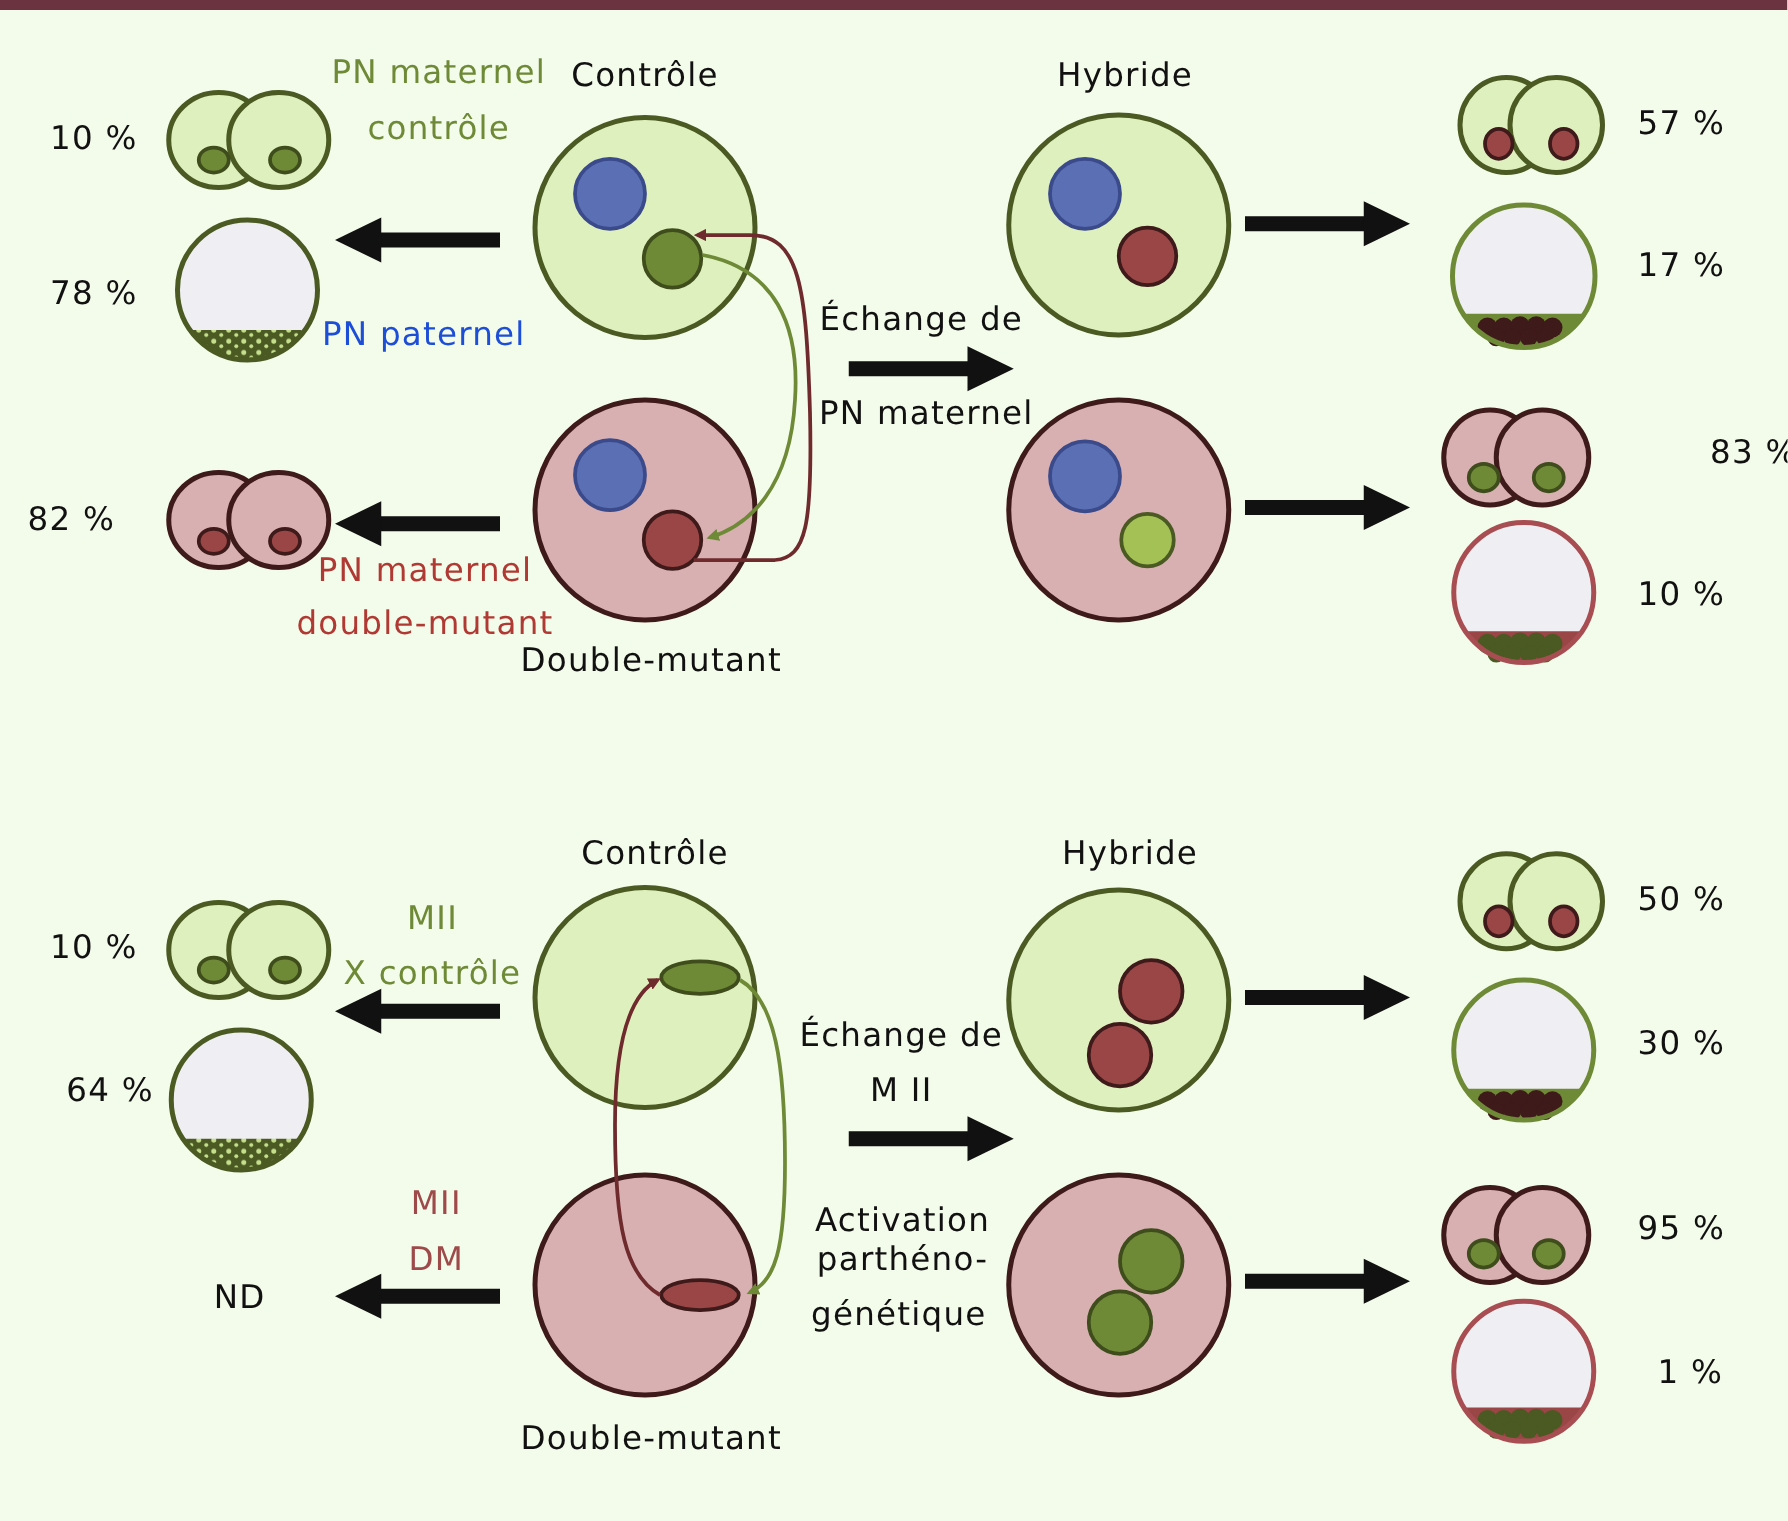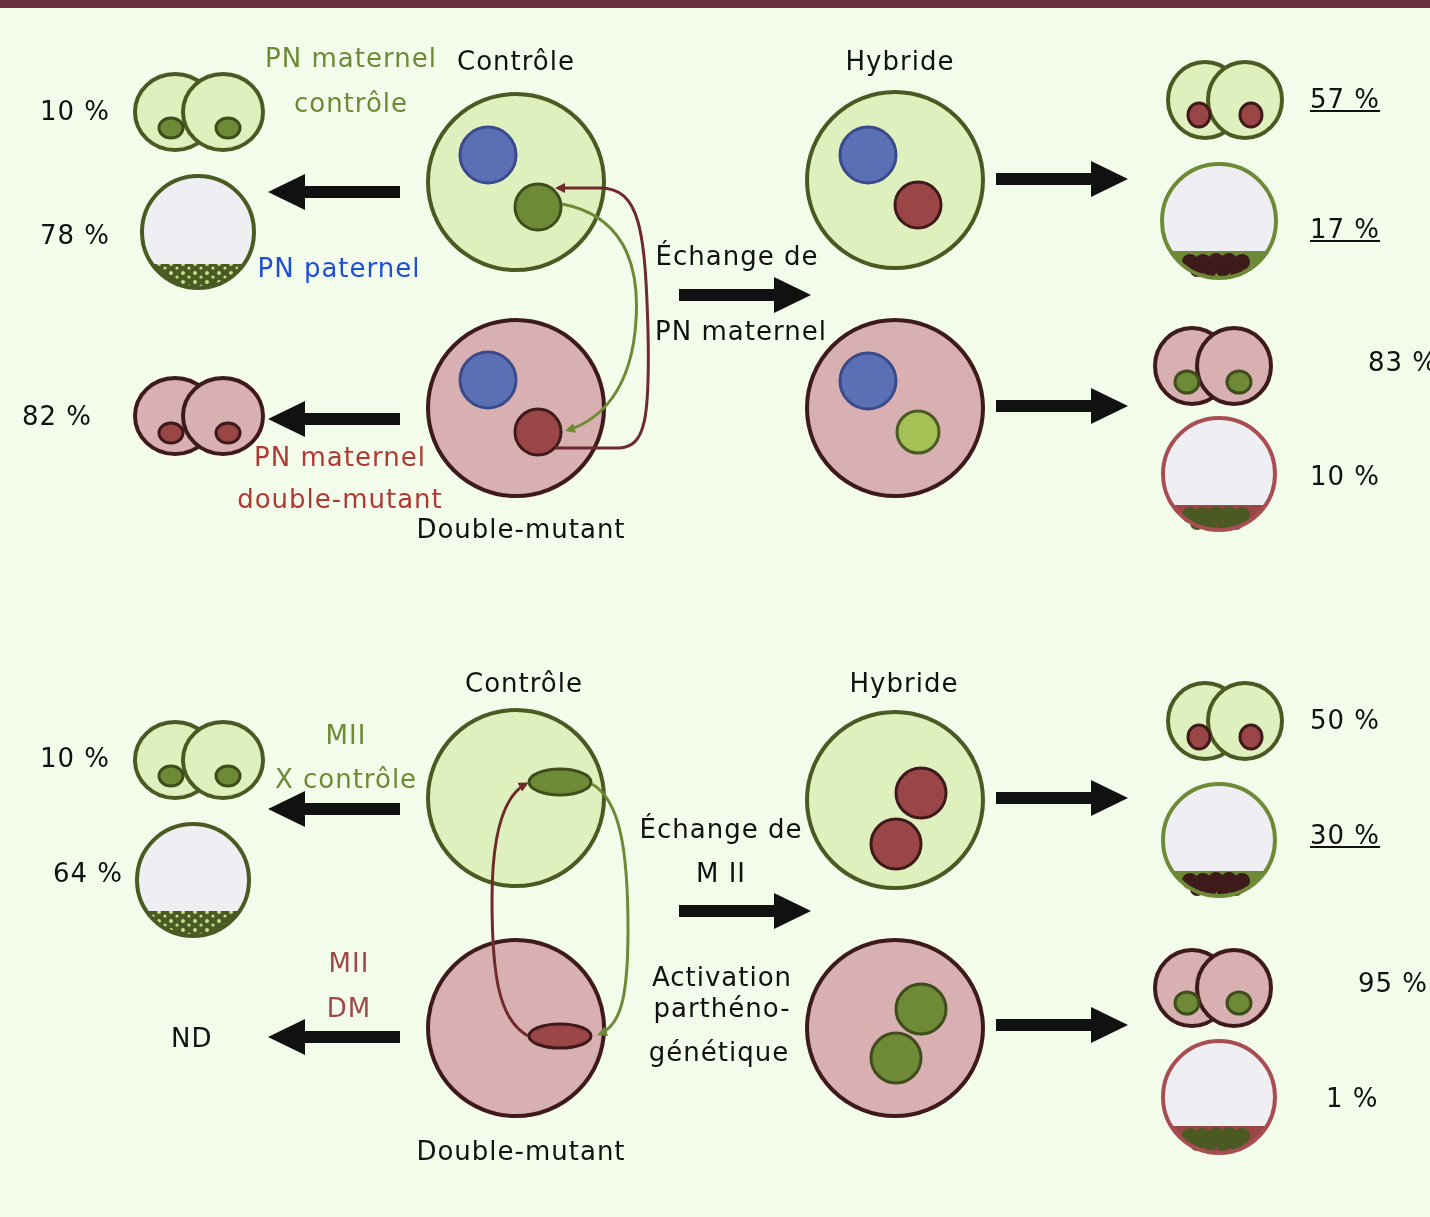--- a/index.html
+++ b/index.html
@@ -274,22 +274,22 @@
 <div class="lbl red ctr" style="left:340px; top:444px;">PN maternel</div>
 <div class="lbl red ctr" style="left:340px; top:486px;">double-mutant</div>
 
 <div class="lbl ctr" style="left:737px; top:243px;">Échange de</div>
 <div class="lbl ctr" style="left:741px; top:318px;">PN maternel</div>
 
 <div class="lbl" style="left:40px; top:98px;">10 %</div>
 <div class="lbl" style="left:40px; top:222px;">78 %</div>
 <div class="lbl" style="left:22px; top:403px;">82 %</div>
 
-<div class="lbl" style="left:1310px; top:86px;text-decoration:underline;">57 %</div>
-<div class="lbl" style="left:1310px; top:216px;text-decoration:underline;">17 %</div>
+<div class="lbl" style="left:1310px; top:86px;">57 %</div>
+<div class="lbl" style="left:1310px; top:200px;">17 %</div>
 <div class="lbl" style="left:1368px; top:349px;">83 %</div>
 <div class="lbl" style="left:1310px; top:463px;">10 %</div>
 
 <div class="lbl ctr" style="left:524px; top:670px;">Contrôle</div>
 <div class="lbl ctr" style="left:904px; top:670px;">Hybride</div>
 <div class="lbl ctr" style="left:521px; top:1138px;">Double-mutant</div>
 
 <div class="lbl green ctr" style="left:346px; top:722px;">MII</div>
 <div class="lbl green ctr" style="left:346px; top:766px;">X contrôle</div>
 <div class="lbl mred ctr" style="left:349px; top:950px;">MII</div>
@@ -299,15 +299,15 @@
 <div class="lbl ctr" style="left:721px; top:860px;">M II</div>
 <div class="lbl ctr" style="left:722px; top:964px;">Activation</div>
 <div class="lbl ctr" style="left:722px; top:995px;">parthéno-</div>
 <div class="lbl ctr" style="left:719px; top:1039px;text-align:right;">génétique</div>
 
 <div class="lbl" style="left:40px; top:745px;">10 %</div>
 <div class="lbl" style="left:40px; top:860px;margin-left:13px;">64 %</div>
 <div class="lbl" style="left:171px; top:1025px;">ND</div>
 
 <div class="lbl" style="left:1310px; top:707px;">50 %</div>
-<div class="lbl" style="left:1310px; top:822px;text-decoration:underline;">30 %</div>
-<div class="lbl" style="left:1310px; top:970px;margin-left:48px;">95 %</div>
+<div class="lbl" style="left:1310px; top:822px;">30 %</div>
+<div class="lbl" style="left:1310px; top:970px;">95 %</div>
 <div class="lbl" style="left:1326px; top:1085px;">1 %</div>
 
 </body></html>

